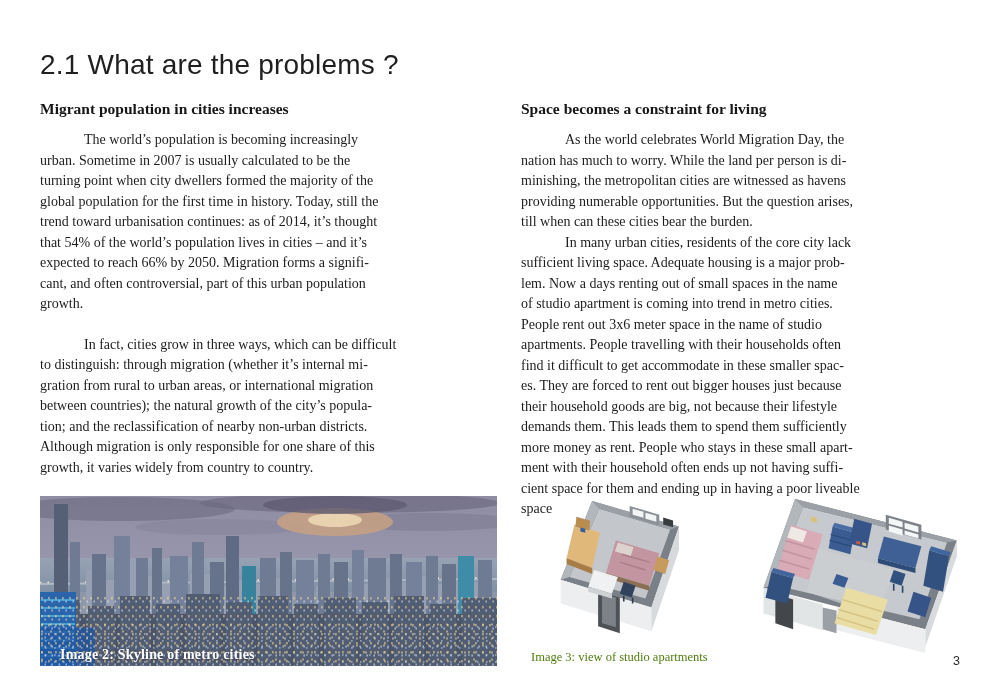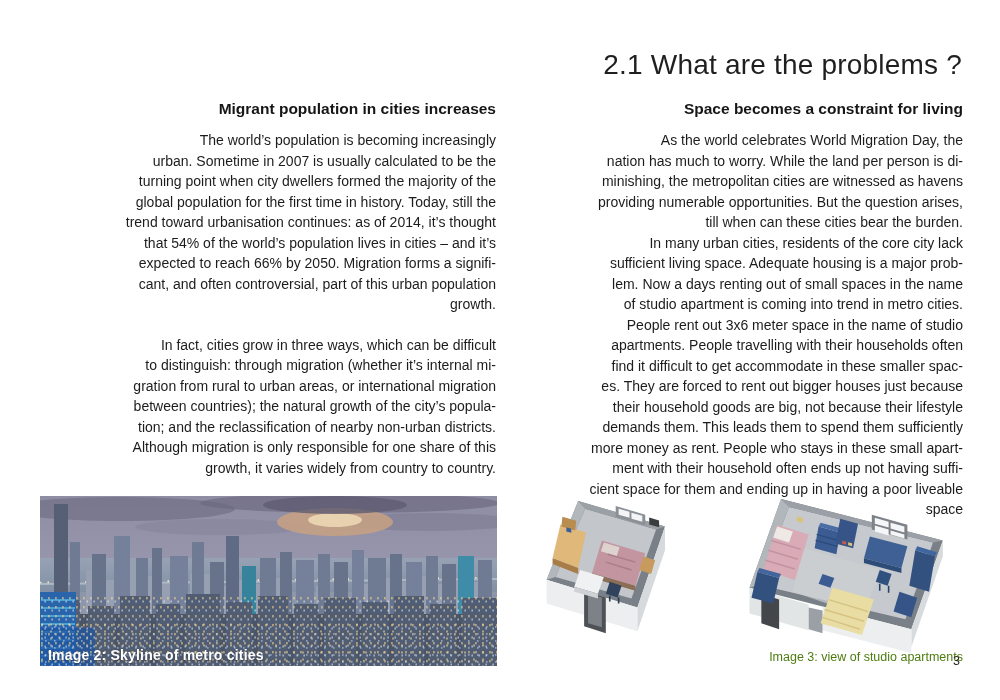--- a/index.html
+++ b/index.html
@@ -4,44 +4,44 @@
 <style>
   html,body { margin:0; padding:0; }
   body {
     width:1000px; height:700px;
     background:#ffffff;
     font-family:"Liberation Sans", sans-serif;
     color:#1c1c1c;
     position:relative;
     overflow:hidden;
   }
-  .page { padding:48px 38px 0 40px;text-align:right; }
+  .page { padding:48px 38px 0 40px; }
   .doc-title {
     font-size:28px; font-weight:400; line-height:34px;
     letter-spacing:0.2px; color:#1f1f1f;
     margin:0 0 17px 0;
   }
-  .columns { display:flex; gap:11px; }
+  .columns { display:flex; gap:25px;font-family:Liberation Serif, serif; }
   .col { width:456px; }
   .col-heading {
     font-size:15.5px; font-weight:700; line-height:19px;
     margin:0 0 12px 0; color:#161616;
   }
   p.body {
     font-size:14px; line-height:20.5px;
     margin:0; white-space:pre-line;
     text-indent:44px; color:#1c1c1c;
   }
   p.body.gap { margin-top:20px; }
 
   figure { margin:0; padding:0; }
   .skyline-fig { position:relative; width:457px; height:170px; margin-top:18px; }
   .skyline-fig svg { display:block; width:457px; height:170px; }
   .skyline-caption {
-    position:absolute; left:8px; bottom:3px;
+    position:absolute; left:20px; bottom:3px;
     color:#ffffff; font-size:14px; font-weight:600;
     text-shadow:0 1px 2px rgba(40,40,60,.65);
     letter-spacing:.2px;
   }
   .apartments-fig { position:relative; margin-top:-32px; height:192px; }
   .apt-row { display:flex; align-items:flex-start; }
   .apt1 { margin:6px 0 0 12px; }
   .apt2 { margin:0 0 0 6px; }
   .apt-caption {
     font-size:12.5px; color:#4d7c0f;

